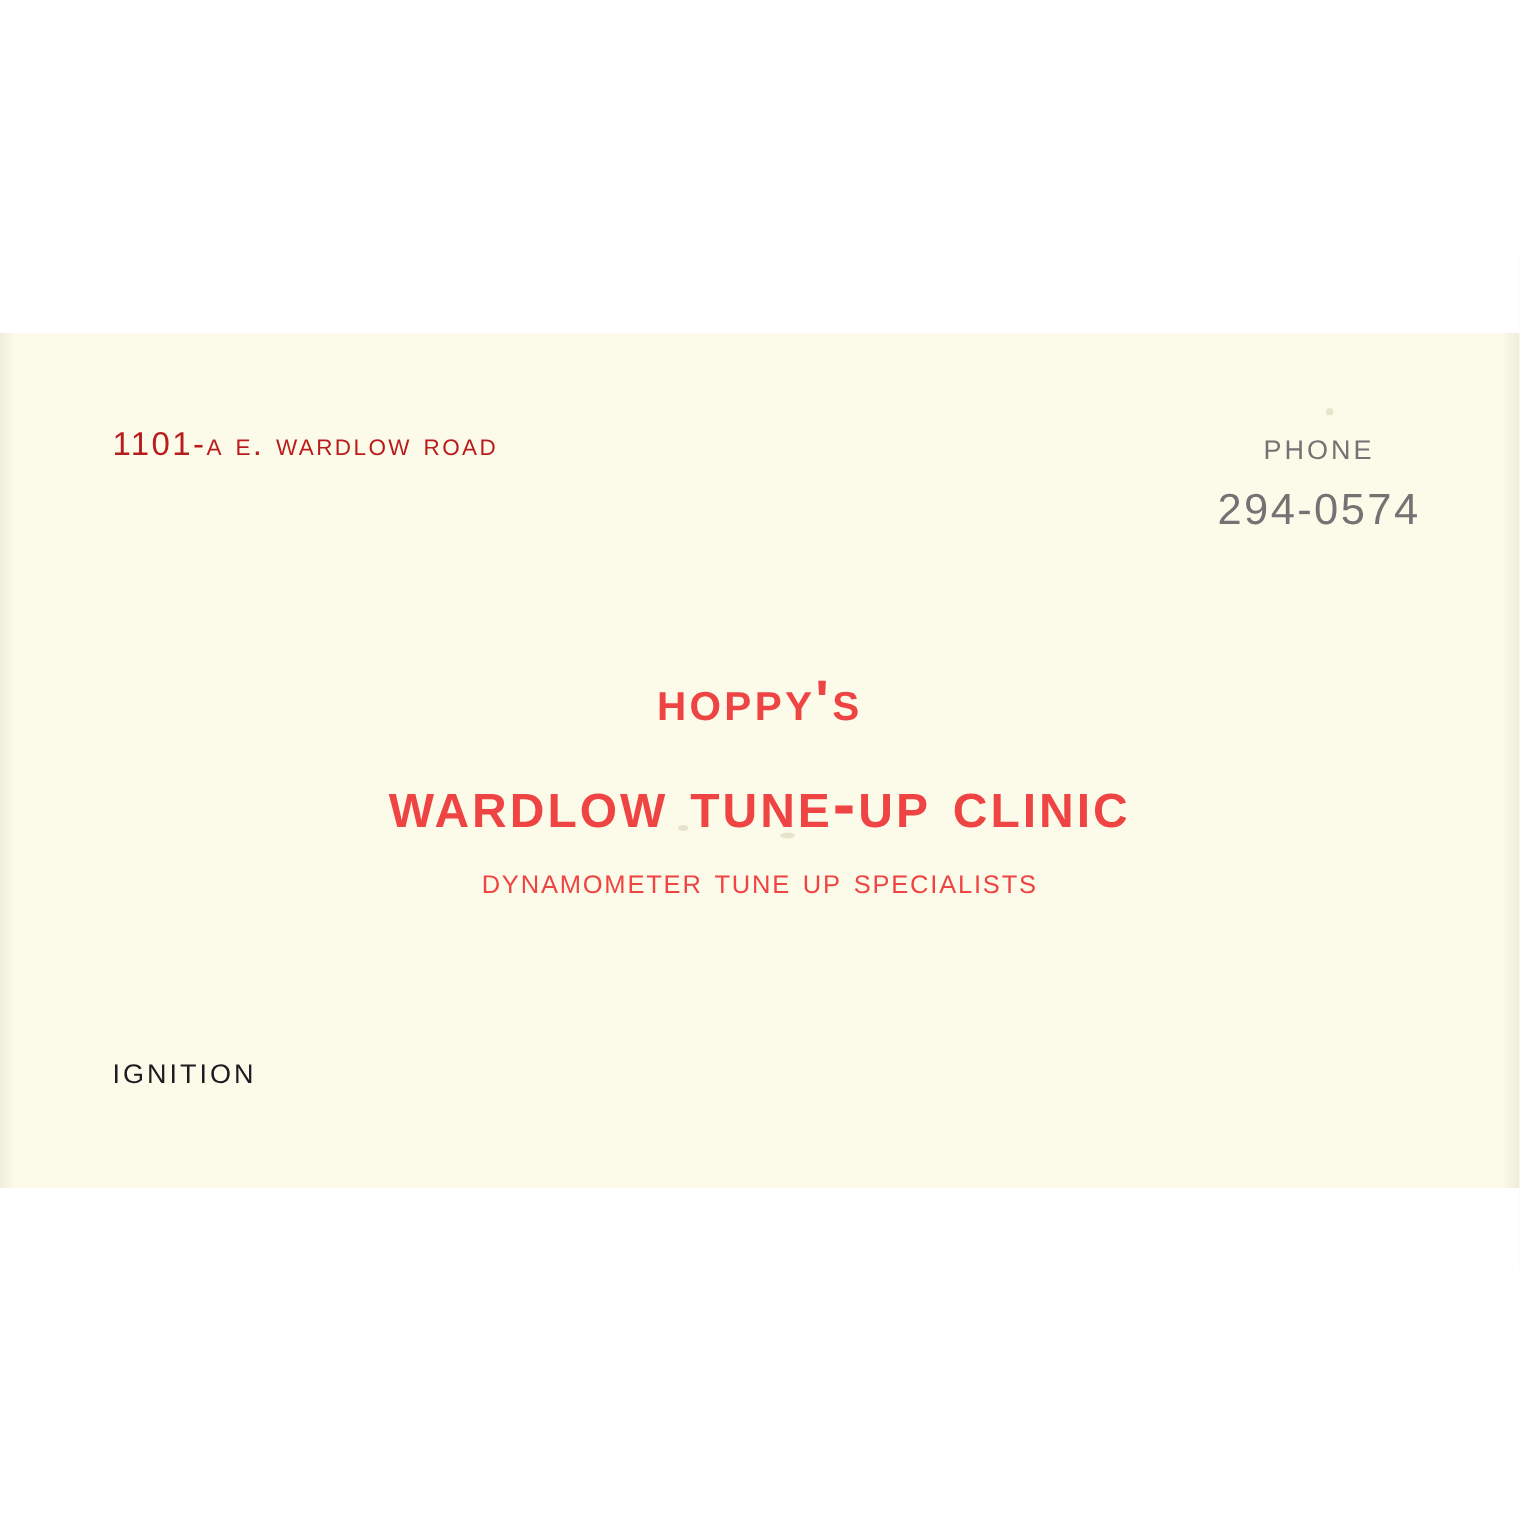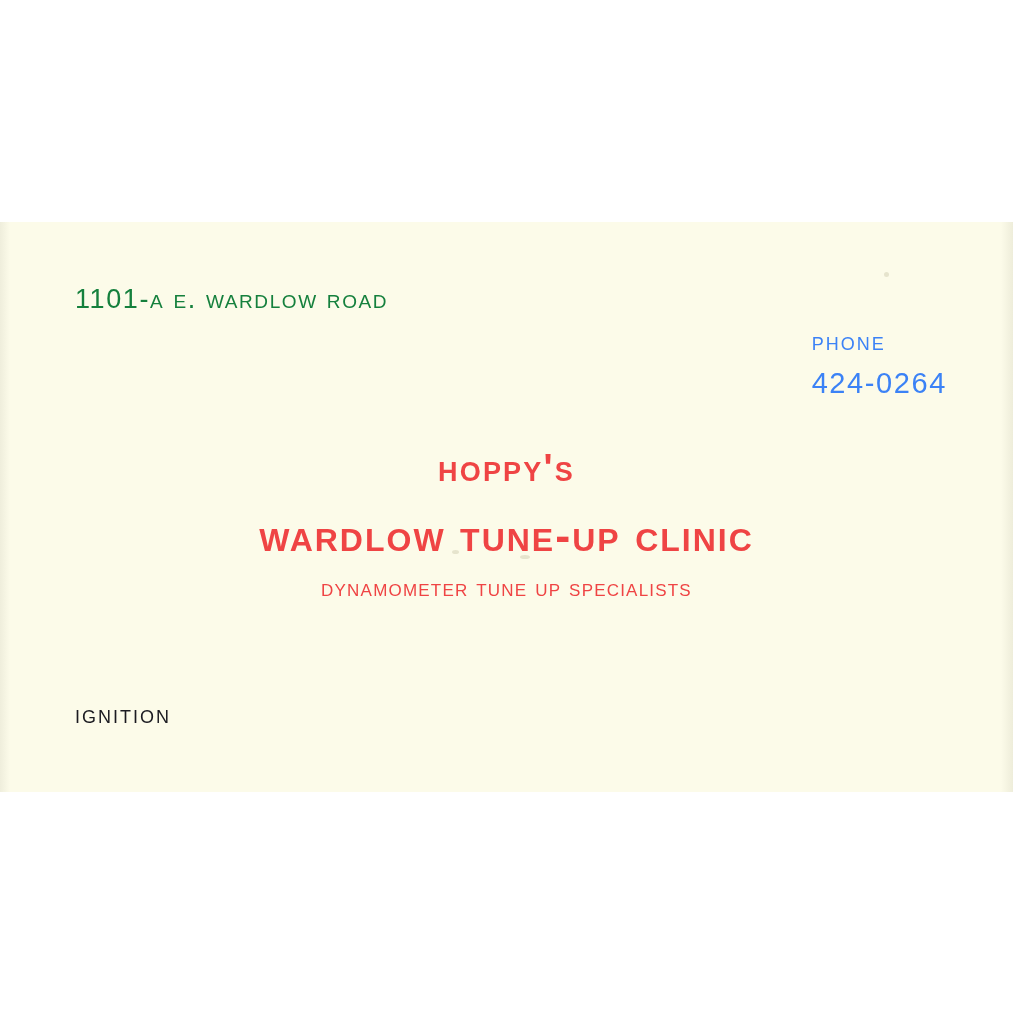--- a/index.html
+++ b/index.html
@@ -55,41 +55,40 @@
     position: absolute;
     left: 75px;
     top: 58px;
     width: 872px;
     display: flex;
     justify-content: space-between;
     align-items: flex-start;
   }
 
   .address-block {
-    color: #15803d;
-    font-size: 27px;
+    color: #b91c1c;
+    font-size: 22px;
     letter-spacing: 1.6px;
     line-height: 1.48;
     white-space: nowrap;
   }
   .address-line {
     display: block;
   }
   
   .smallcaps {
     font-variant: small-caps;
     text-transform: lowercase;
   }
 
   .phone-block {
-    color: #3b82f6;
-    text-align: left;
+    color: #737373;
+    text-align: center;
     line-height: 1.48;
     white-space: nowrap;
-    margin-top: 43px;
   }
   .phone-label {
     display: block;
     font-size: 25px;
     letter-spacing: 2.0px;
   }
   .phone-number {
     display: block;
     font-size: 29px;
     letter-spacing: 1.6px;
@@ -154,21 +153,21 @@
 <div id="card">
   <div class="card-inner">
 
     <div class="top-row">
       <div class="address-block">
         <span class="address-line smallcaps">1101-A E. Wardlow Road</span>
       </div>
 
       <div class="phone-block">
         <span class="phone-label smallcaps">Phone</span>
-        <span class="phone-number">424-0264</span>
+        <span class="phone-number">294-0574</span>
       </div>
     </div>
 
     <div class="center-block">
       <span class="biz-name-1 smallcaps">Hoppy's</span>
       <span class="biz-name-2 smallcaps">Wardlow Tune-Up Clinic</span>
       <span class="biz-tagline smallcaps">Dynamometer Tune Up Specialists</span>
     </div>
 
     <div class="bottom-row">

